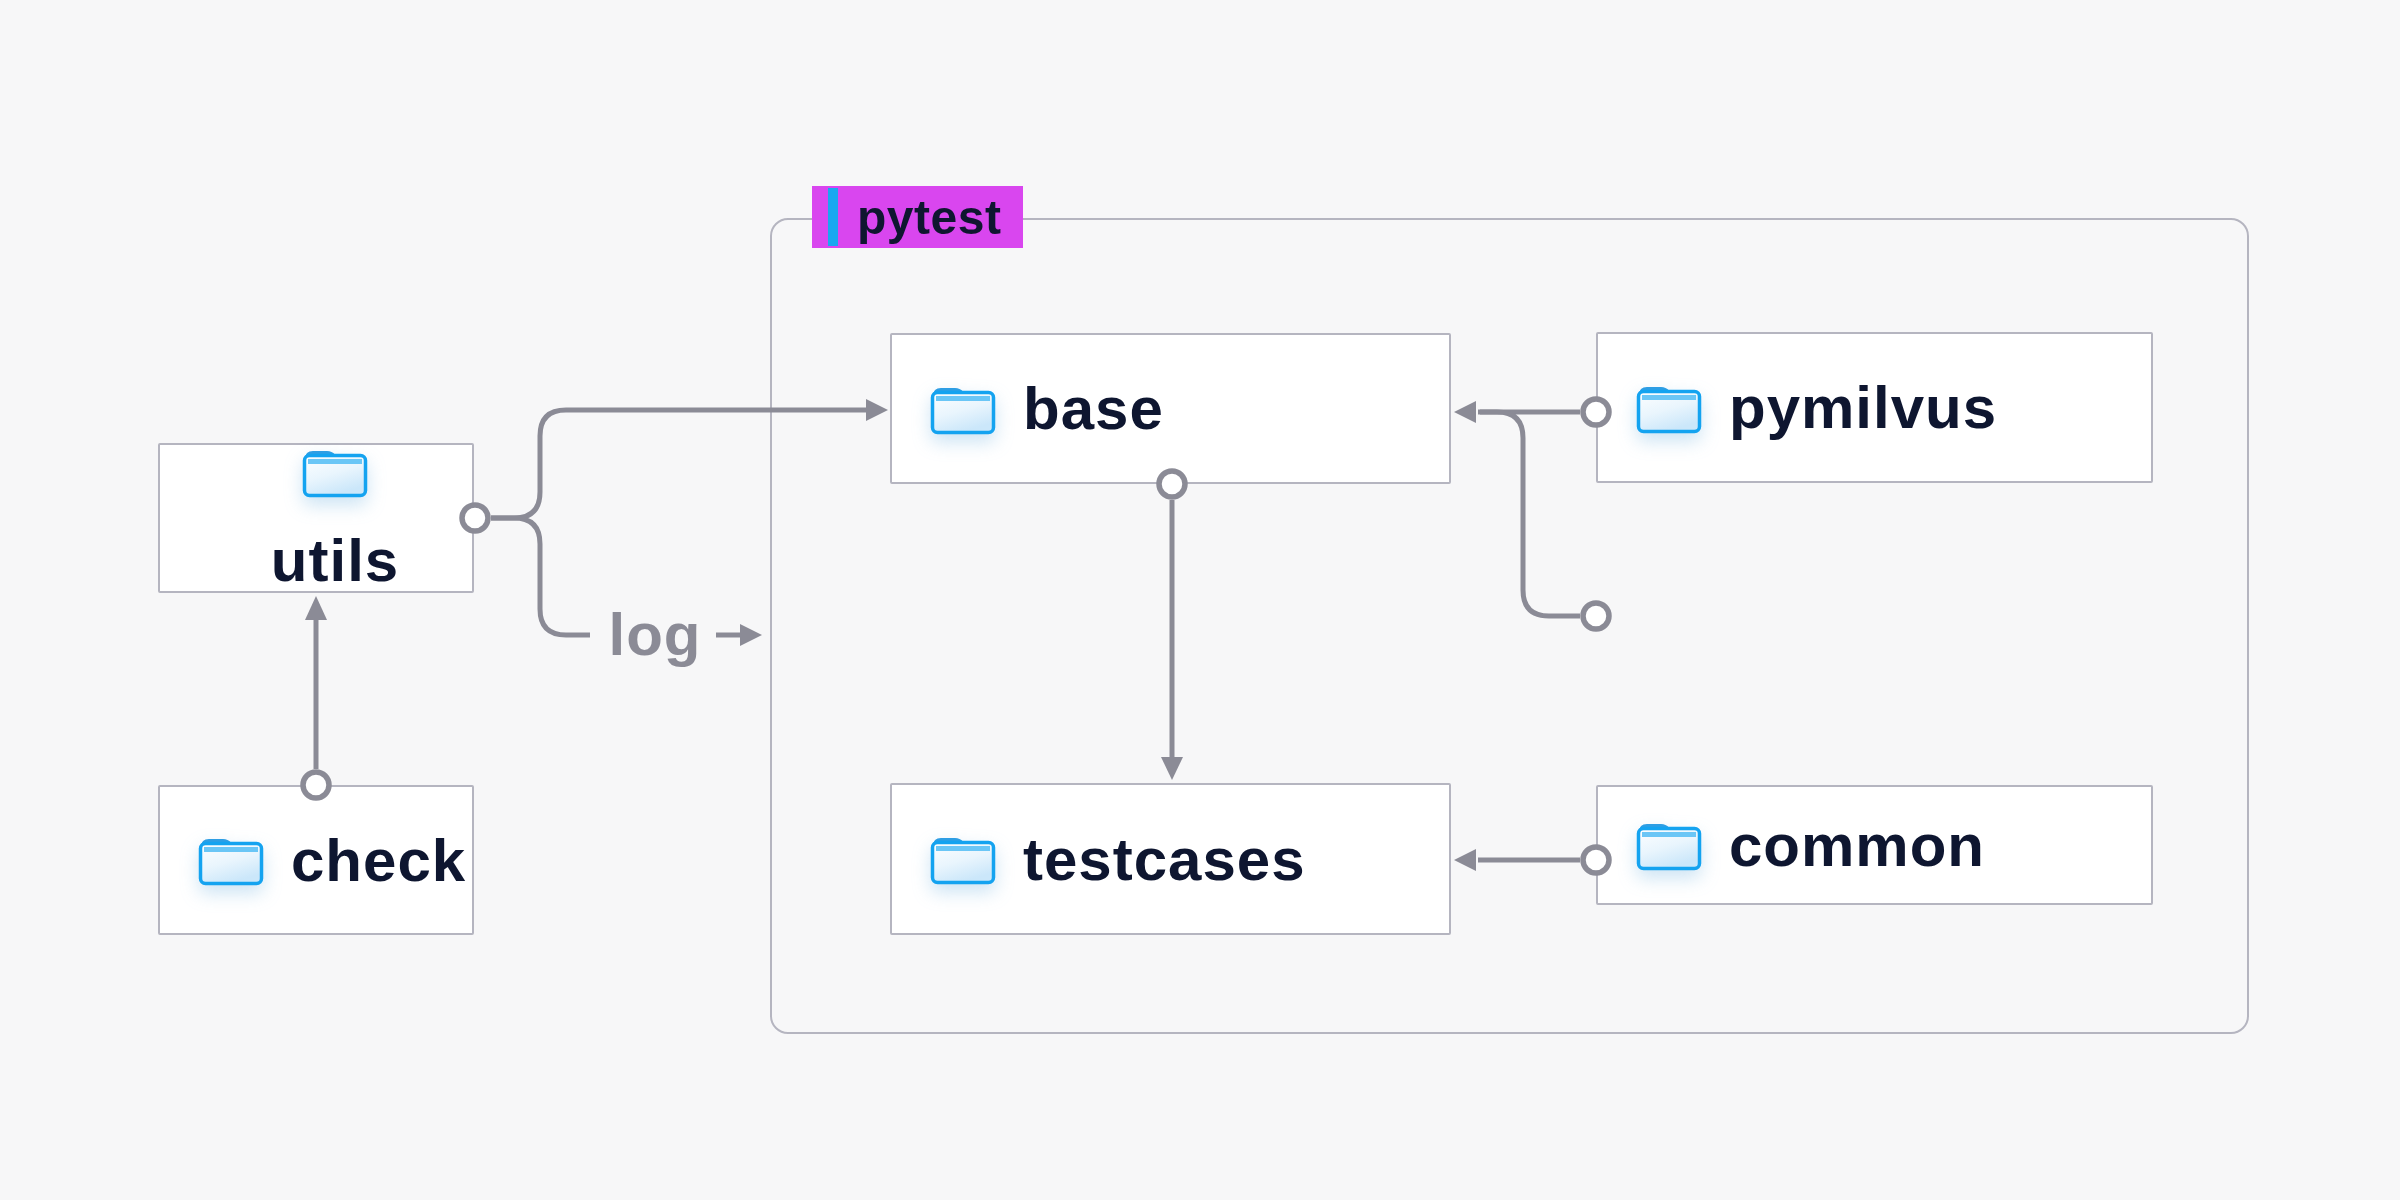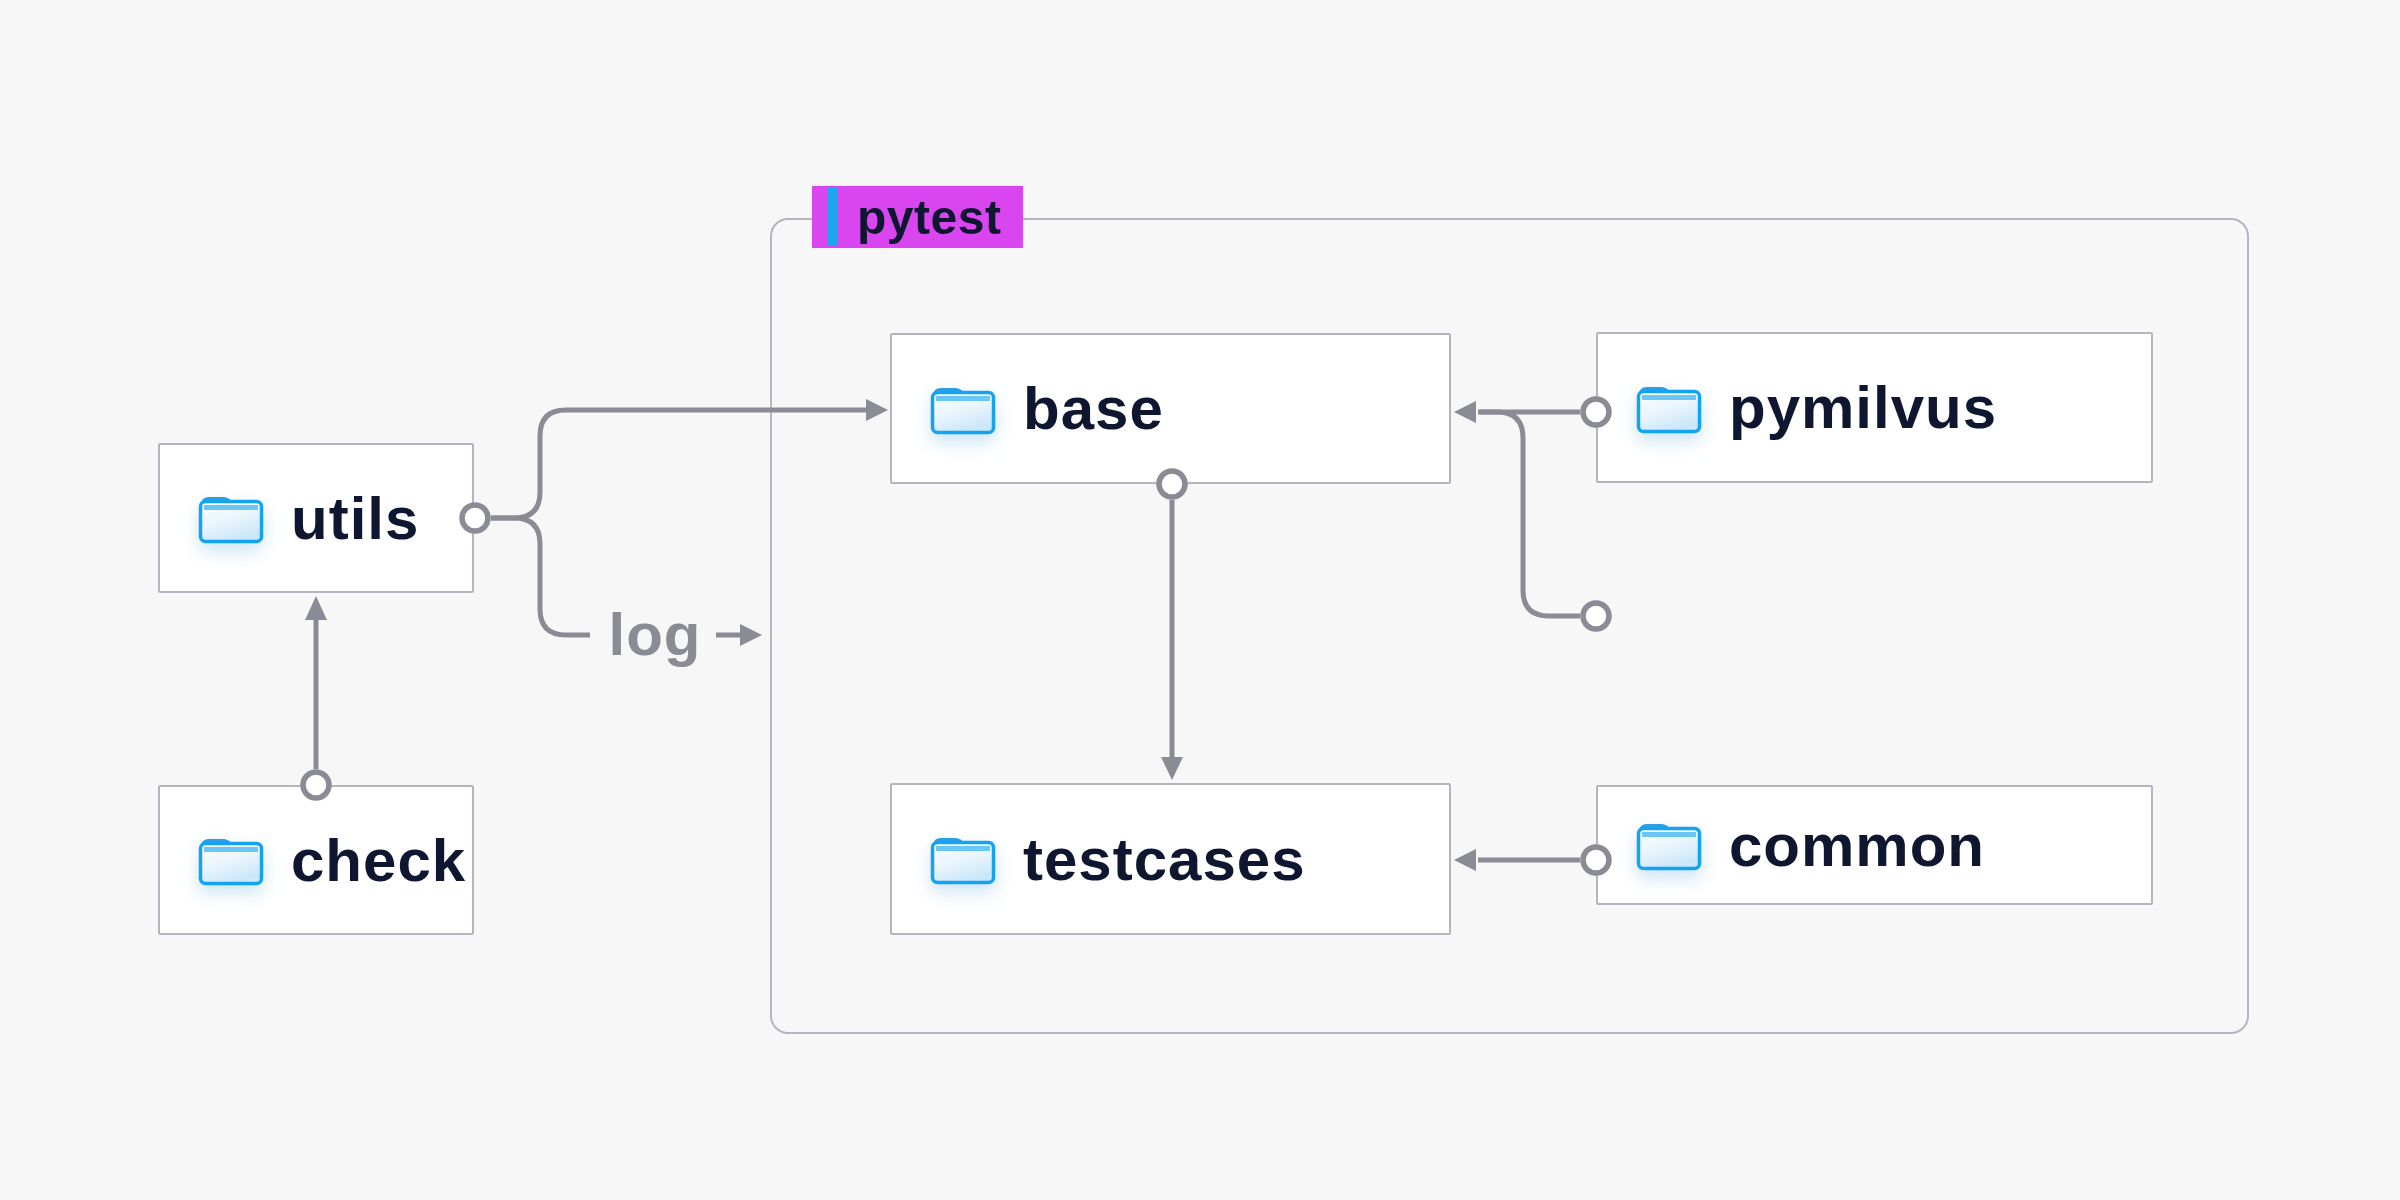--- a/index.html
+++ b/index.html
@@ -9,21 +9,21 @@
   .group{position:absolute;left:770px;top:218px;width:1475px;height:812px;
          border:2.5px solid #b5b5c0;border-radius:18px;}
   .group-label{position:absolute;left:812px;top:186px;height:62px;display:flex;align-items:center;
          gap:19px;background:#d946ef;padding:0 22px 0 16px;z-index:4;}
   .accent-bar{width:10px;height:58px;background:#19a8f0;display:inline-block;}
   .group-label span.txt{font-size:48px;font-weight:700;color:#0f1630;letter-spacing:.5px;}
   
   .node{position:absolute;background:#ffffff;border:2.5px solid #b5b5c0;border-radius:2px;
         display:flex;align-items:center;padding-left:38px;gap:27px;box-sizing:border-box;z-index:2;}
   .node .label{font-size:60px;font-weight:700;color:#0e1630;letter-spacing:1px;}
-  .n-utils{left:158px;top:443px;width:316px;height:150px;}
+  .n-utils{left:158px;top:443px;width:316px;height:150px;flex-direction:column;}
   .n-config{left:158px;top:785px;width:316px;height:150px;}
   .n-base{left:890px;top:333px;width:561px;height:151px;}
   .n-testcases{left:890px;top:783px;width:561px;height:152px;}
   .n-pymilvus{left:1596px;top:332px;width:557px;height:151px;}
   .n-check{left:1596px;top:540px;width:557px;height:150px;}
   .n-common{left:1596px;top:785px;width:557px;height:120px;}
   .folder{width:66px;height:54px;flex:0 0 auto;
           filter:drop-shadow(0 8px 9px rgba(90,165,220,.30));}
   
   .wires{position:absolute;left:0;top:0;z-index:3;pointer-events:none;}

